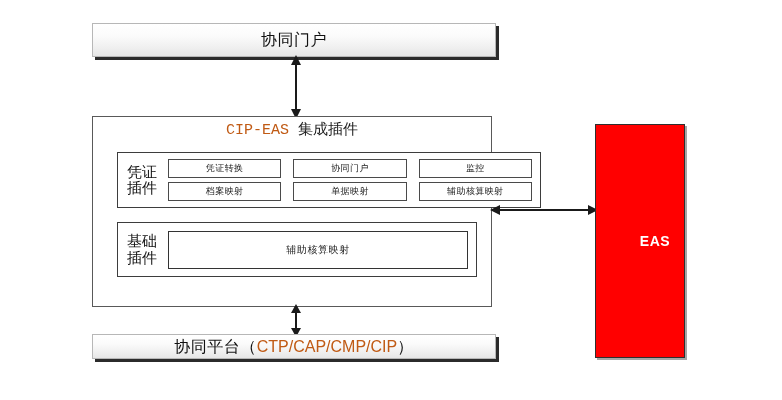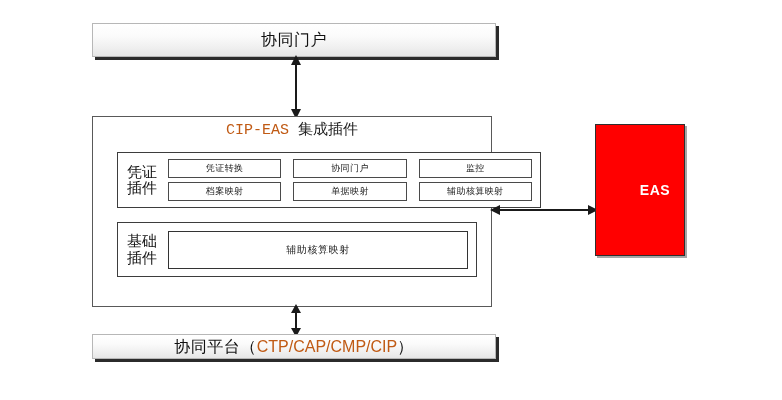--- a/index.html
+++ b/index.html
@@ -164,21 +164,21 @@
     white-space: nowrap;
     letter-spacing: 0.6px;
   }
 
   
   #eas-box {
     position: absolute;
     left: 595px;
     top: 124px;
     width: 90px;
-    height: 132px;
+    height: 234px;
     box-sizing: border-box;
     border: 1px solid #2f2f2f;
     background: #ff0000;
     display: flex;
     align-items: center;
     justify-content: center;
     box-shadow: 2px 2px 0 rgba(0,0,0,0.35);
     padding-left: 30px;
   }
   #eas-label {

